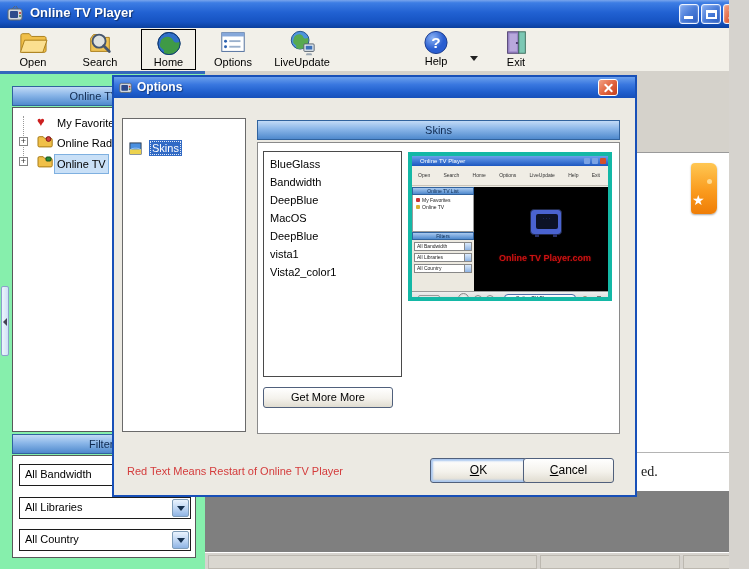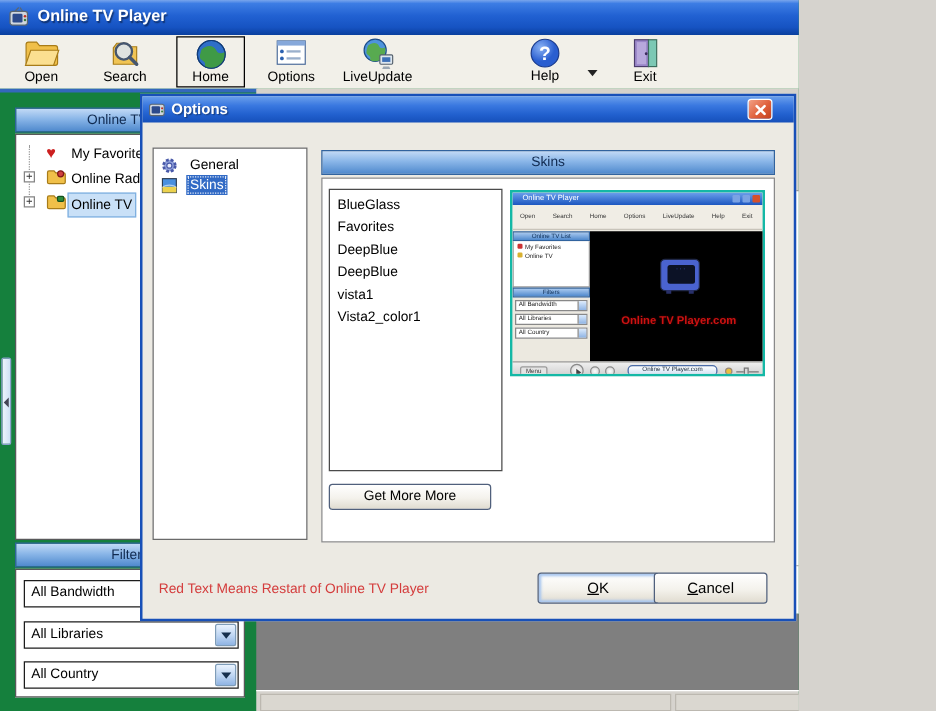--- a/index.html
+++ b/index.html
@@ -1,18 +1,18 @@
 <!DOCTYPE html>
 <html><head>
 <meta charset="utf-8">
 <style>
   *{box-sizing:border-box;margin:0;padding:0}
   html,body{width:749px;height:569px;overflow:hidden}
   body{font-family:"Liberation Sans",sans-serif;font-size:11px;color:#000;background:#d6d3ce}
-  .screen{position:relative;width:639px;height:569px;overflow:hidden;background:#15803d}
+  .screen{position:relative;width:729px;height:569px;overflow:hidden;background:#86efac}
   .abs{position:absolute}
 
   
   .titlebar{left:0;top:0;width:749px;height:28px;
     background:linear-gradient(180deg,#79a5ec 0%,#3d7de4 10%,#2161d2 45%,#1653c2 78%,#0a3f9e 100%);}
   .titlebar .appicon{left:6px;top:5px}
   .titlebar .ttl{left:30px;top:5px;color:#fff;font-weight:bold;font-size:13px;text-shadow:1px 1px 1px rgba(0,0,0,.45)}
   .winbtn{top:4px;width:20px;height:20px;border-radius:3px;border:1px solid #eef4ff;
     background:linear-gradient(135deg,#86acf0 0%,#4a7cd8 50%,#2a5cc0 100%);box-shadow:inset 0 0 2px rgba(255,255,255,.6)}
   .winbtn.close{background:linear-gradient(135deg,#f2a186 0%,#e0613c 55%,#c2401e 100%)}
@@ -96,21 +96,21 @@
   .xpbtn span{display:block;line-height:19px}
   .xpbtn span::first-letter{text-decoration:underline}
   .xpbtn.nofl span::first-letter{text-decoration:none}
   .xpbtn.focused{box-shadow:inset 0 0 2px 2px #a9c7ef}
   .okbtn{position:absolute;left:316px;top:381px;width:97px;height:25px}
   .cancelbtn{position:absolute;left:409px;top:381px;width:91px;height:25px}
   .okbtn .xpbtn span,.cancelbtn .xpbtn span{line-height:23px;font-size:12px}
   .dlg-note{position:absolute;left:13px;top:388px;color:#d43c3c;font-size:11px}
 
   
-  .pv{position:absolute;left:150px;top:9px;width:204px;height:149px;background:#ece9e0;border:2px solid #14b8a6;overflow:hidden}
+  .pv{position:absolute;left:150px;top:9px;width:204px;height:149px;background:#ece9e0;border:4px solid #14b8a6;overflow:hidden}
   .pv-tb{position:absolute;left:0;top:0;width:100%;height:10px;background:linear-gradient(180deg,#6ba0ec,#1c56c0)}
   .pv-tb .pttl{position:absolute;left:8px;top:1px;color:#fff;font-size:6px;line-height:8px}
   .pv-dot{position:absolute;top:2px;width:6px;height:6px;border-radius:1px;background:#7aa2e4}
   .pv-dot.r{background:#d4502c}
   .pv-tools{position:absolute;left:0;top:10px;width:100%;height:20px;background:#f0ede5;border-bottom:1px solid #c8c4ba;
     display:flex;justify-content:space-between;padding:1px 8px 0 6px}
   .pv-ti{text-align:center}
   .pv-ti .pico{width:7px;height:7px;border-radius:2px;margin:1px auto 0}
   .pv-ti .plbl{font-size:5px;line-height:6px;color:#333;transform:scale(.9);white-space:nowrap}
   .pv-left{position:absolute;left:0;top:31px;width:62px;height:104px;background:#ece9e0}
@@ -325,44 +325,38 @@
           <circle cx="14" cy="11" r="1" fill="#3c7c3c"></circle>
       </svg>
       <span class="dttl">Options</span>
       <span class="dlg-close">
           <i></i>
           <b></b>
         </span>
     </div>
 
     <div class="cat-list">
-      <div class="cat-row" style="top:5px">
-        <svg class="cat-ico" width="13" height="13" viewBox="0 0 14 14">
-          <circle cx="7" cy="7" r="5" fill="#93a4dc" stroke="#4858a8" stroke-width="2.4" stroke-dasharray="2.4 1.6"></circle>
-          <circle cx="7" cy="7" r="2.2" fill="#e8ecfa" stroke="#4858a8"></circle>
-        </svg>
-        <span class="clbl">General</span>
-      </div>
       <div class="cat-row" style="top:21px">
         <svg class="cat-ico" width="13" height="13" viewBox="0 0 14 14">
           <rect x="1" y="1" width="12" height="12" fill="#4a90e0" stroke="#2c3c50"></rect>
           <path d="M1 8h12v5H1z" fill="#ecd24e"></path>
           <path d="M1 8c3-2.5 9-2.5 12 0v1c-3-2.5-9-2.5-12 0z" fill="#fff" fill-opacity=".55"></path>
         </svg>
         <span class="clbl sel">Skins</span>
       </div>
     </div>
 
     <div class="skins-hdr panel-hdr">Skins</div>
 
     <div class="rpanel">
       <div class="skin-list">
         <div class="skin-li">BlueGlass</div>
-        <div class="skin-li">Favorites</div>
+        <div class="skin-li">Bandwidth</div>
         <div class="skin-li">DeepBlue</div>
+        <div class="skin-li">MacOS</div>
         <div class="skin-li">DeepBlue</div>
         <div class="skin-li">vista1</div>
         <div class="skin-li">Vista2_color1</div>
       </div>
 
       <div class="pv">
         <div class="pv-tb">
           <span class="pttl">Online TV Player</span>
           <span class="pv-dot" style="right:18px"></span>
           <span class="pv-dot" style="right:10px"></span>

